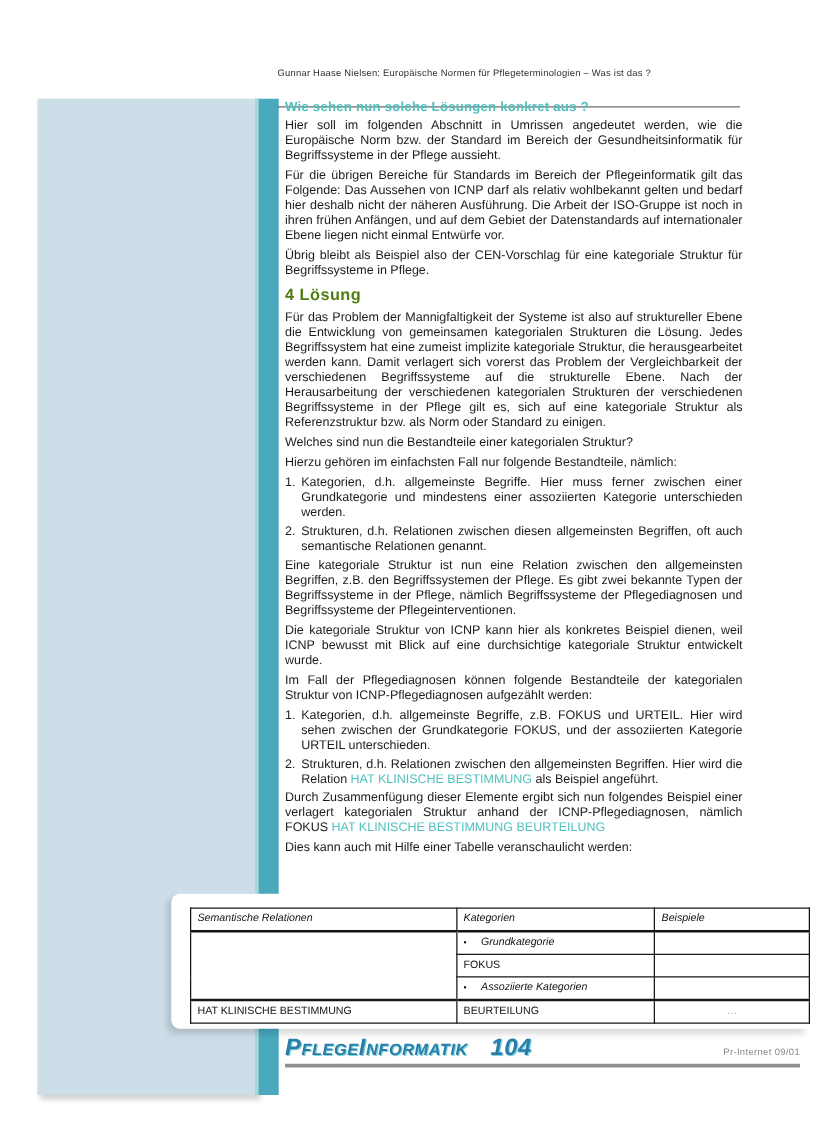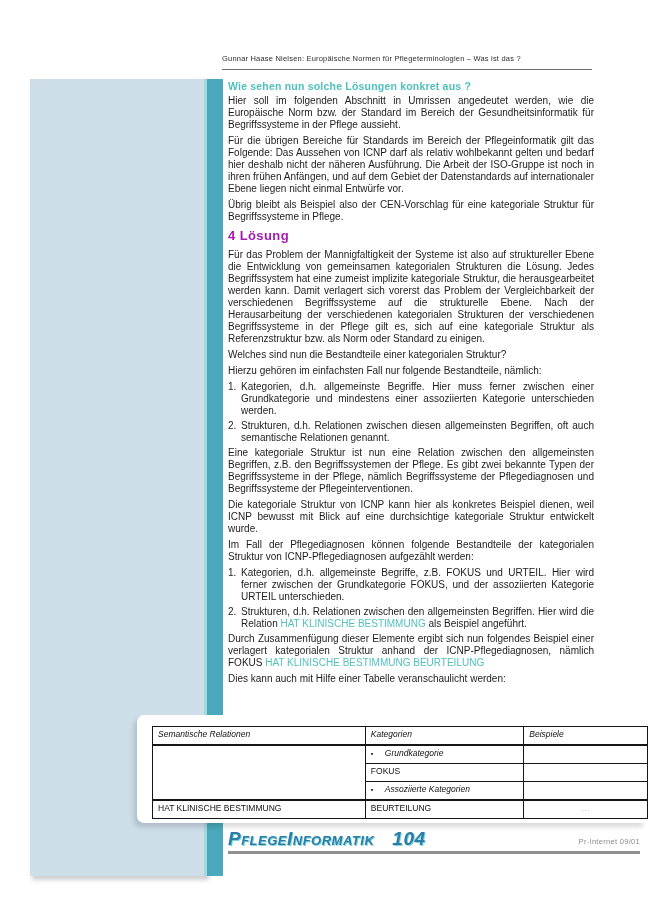--- a/index.html
+++ b/index.html
@@ -13,34 +13,34 @@
     background:#cddee9;box-shadow:2px 4px 4px rgba(60,70,80,.25);
   }
   .strip{
     position:absolute;left:204px;top:79px;width:16px;height:797px;
     background:#4aa9bc;border-left:3px solid #a4d8dd;
   }
   
   .running-head{
     position:absolute;left:222px;top:54px;width:370px;
     font-size:7.5px;letter-spacing:.2px;color:#2e2e2e;
-    border-bottom:1px solid #6d6d6d;padding-bottom:6px;
+    border-bottom:1px solid #6d6d6d;padding-bottom:22px;
   }
   
   .content{
     position:absolute;left:228px;top:80px;width:366px;
     font-size:10px;line-height:12px;text-align:justify;hyphens:auto;
   }
   .content p{margin:0 0 4px 0;}
   .q-heading{
     font-size:10.5px;font-weight:bold;color:#4ec0bd;letter-spacing:.2px;
     margin:0 0 3px 0;text-align:left;
   }
   .section-heading{
-    font-size:13px;font-weight:bold;color:#a21caf;letter-spacing:.4px;
+    font-size:13px;font-weight:bold;color:#4d7c0f;letter-spacing:.4px;
     margin:7px 0 7px 0;text-align:left;
   }
   .li{display:flex;margin:0 0 3px 0;}
   .li .num{flex:none;width:13px;}
   .li .txt{flex:1;text-align:justify;hyphens:auto;}
   .accent{color:#52c1be;}
   
   .table-box{
     position:absolute;left:137px;top:715px;width:509px;height:108px;
     background:#ffffff;border-radius:7px 0 0 7px;
@@ -105,21 +105,21 @@
       <span class="num">2.</span>
       <span class="txt">Strukturen, d.h. Relationen zwischen diesen allgemeinsten Begriffen, oft auch semantische Relationen genannt.</span>
     </div>
 
     <p>Eine kategoriale Struktur ist nun eine Relation zwischen den allgemeinsten Begriffen, z.B. den Begriffssystemen der Pflege. Es gibt zwei bekannte Typen der Begriffssysteme in der Pflege, nämlich Begriffssysteme der Pflegediagnosen und Begriffssysteme der Pflegeinterventionen.</p>
     <p>Die kategoriale Struktur von ICNP kann hier als konkretes Beispiel dienen, weil ICNP bewusst mit Blick auf eine durchsichtige kategoriale Struktur entwickelt wurde.</p>
     <p>Im Fall der Pflegediagnosen können folgende Bestandteile der kategorialen Struktur von ICNP-Pflegediagnosen aufgezählt werden:</p>
 
     <div class="li">
       <span class="num">1.</span>
-      <span class="txt">Kategorien, d.h. allgemeinste Begriffe, z.B. FOKUS und URTEIL. Hier wird ferner zwischen der Grundkategorie FOKUS, und der assoziierten Kategorie URTEIL unterschieden.</span>
+      <span class="txt">Kategorien, d.h. allgemeinste Begriffe, z.B. FOKUS und URTEIL. Hier wird sehen zwischen der Grundkategorie FOKUS, und der assoziierten Kategorie URTEIL unterschieden.</span>
     </div>
     <div class="li">
       <span class="num">2.</span>
       <span class="txt"><span>Strukturen, d.h. Relationen zwischen den allgemeinsten Begriffen. Hier wird die Relation </span><span class="accent">HAT KLINISCHE BESTIMMUNG</span><span> als Beispiel angeführt.</span></span>
     </div>
 
     <p><span>Durch Zusammenfügung dieser Elemente ergibt sich nun folgendes Beispiel einer verlagert kategorialen Struktur anhand der ICNP-Pflegediagnosen, nämlich FOKUS </span><span class="accent">HAT KLINISCHE BESTIMMUNG BEURTEILUNG</span></p>
     <p>Dies kann auch mit Hilfe einer Tabelle veranschaulicht werden:</p>
   </div>
 

